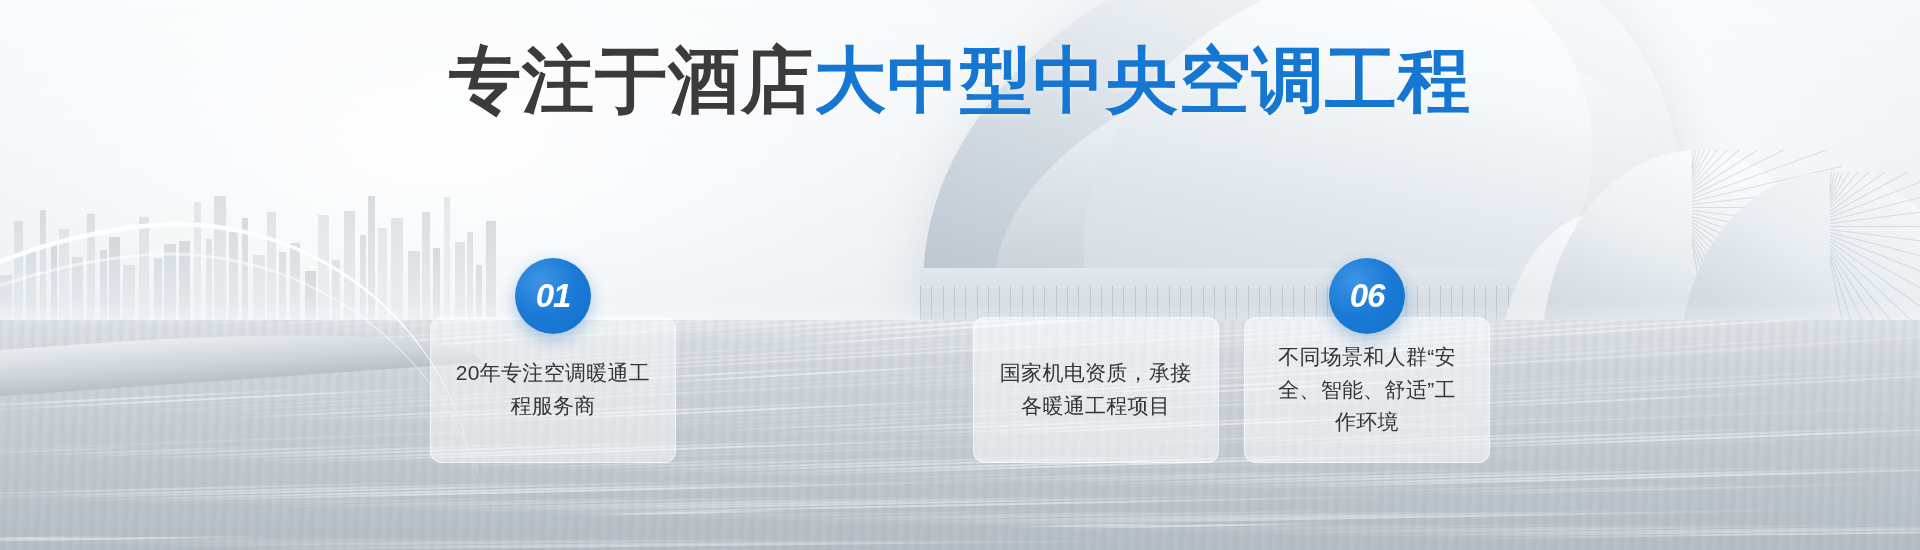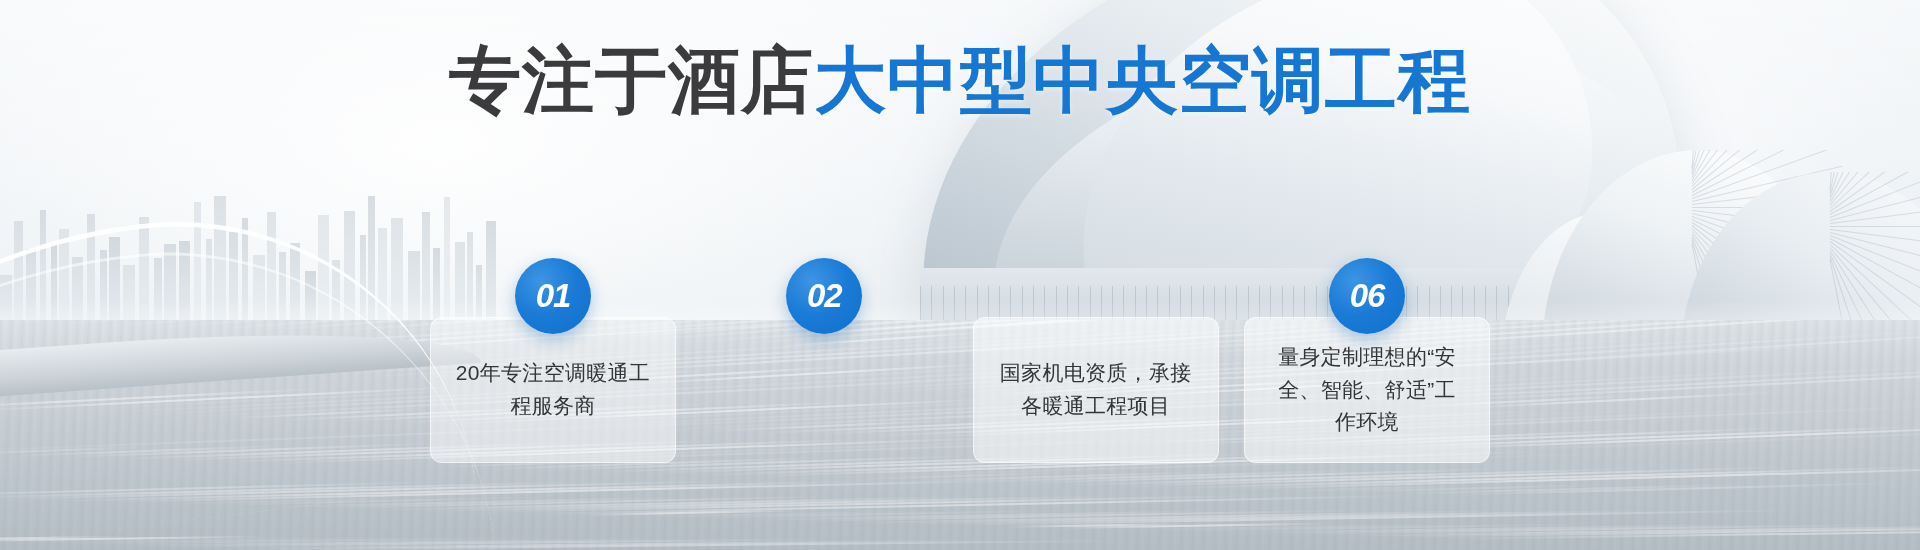--- a/index.html
+++ b/index.html
@@ -609,38 +609,35 @@
         <div class="badge">
           <span>01</span>
         </div>
         <div class="card-body">
           <div class="card-text">20年专注空调暖通工
 程服务商</div>
         </div>
       </div>
 
       <div class="card c2">
-        <div class="badge">
-          <span>02</span>
-        </div>
       </div>
 
       <div class="card c3">
         <div class="card-body">
           <div class="card-text">国家机电资质，承接
 各暖通工程项目</div>
         </div>
       </div>
 
       <div class="card c4">
         <div class="badge">
           <span>06</span>
         </div>
         <div class="card-body">
-          <div class="card-text">量身定制理想的“安
+          <div class="card-text">不同场景和人群“安
 全、智能、舒适”工
 作环境</div>
         </div>
       </div>
 
     </div>
   </div>
 </div>
 
 </body></html>

